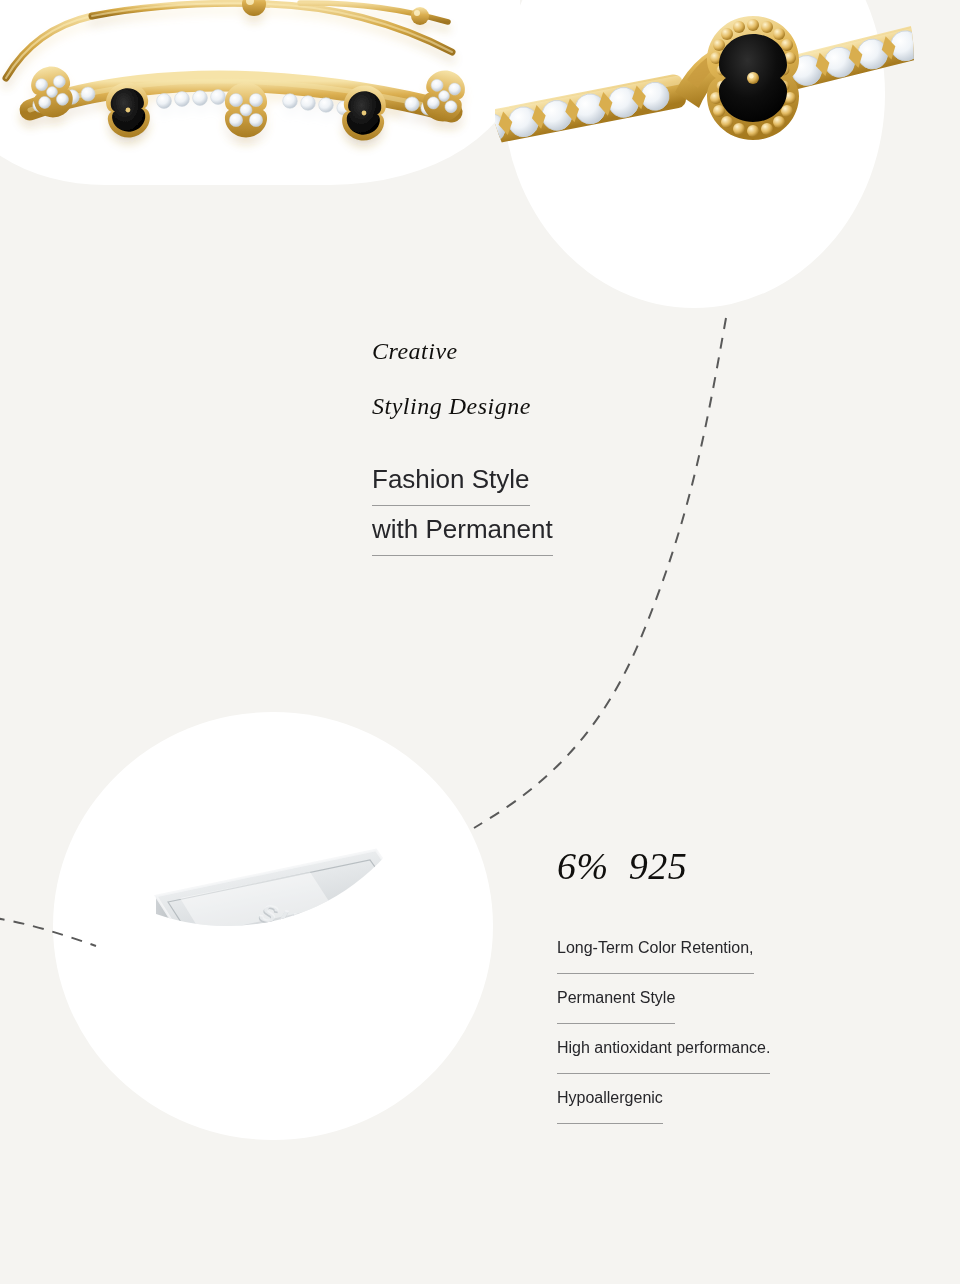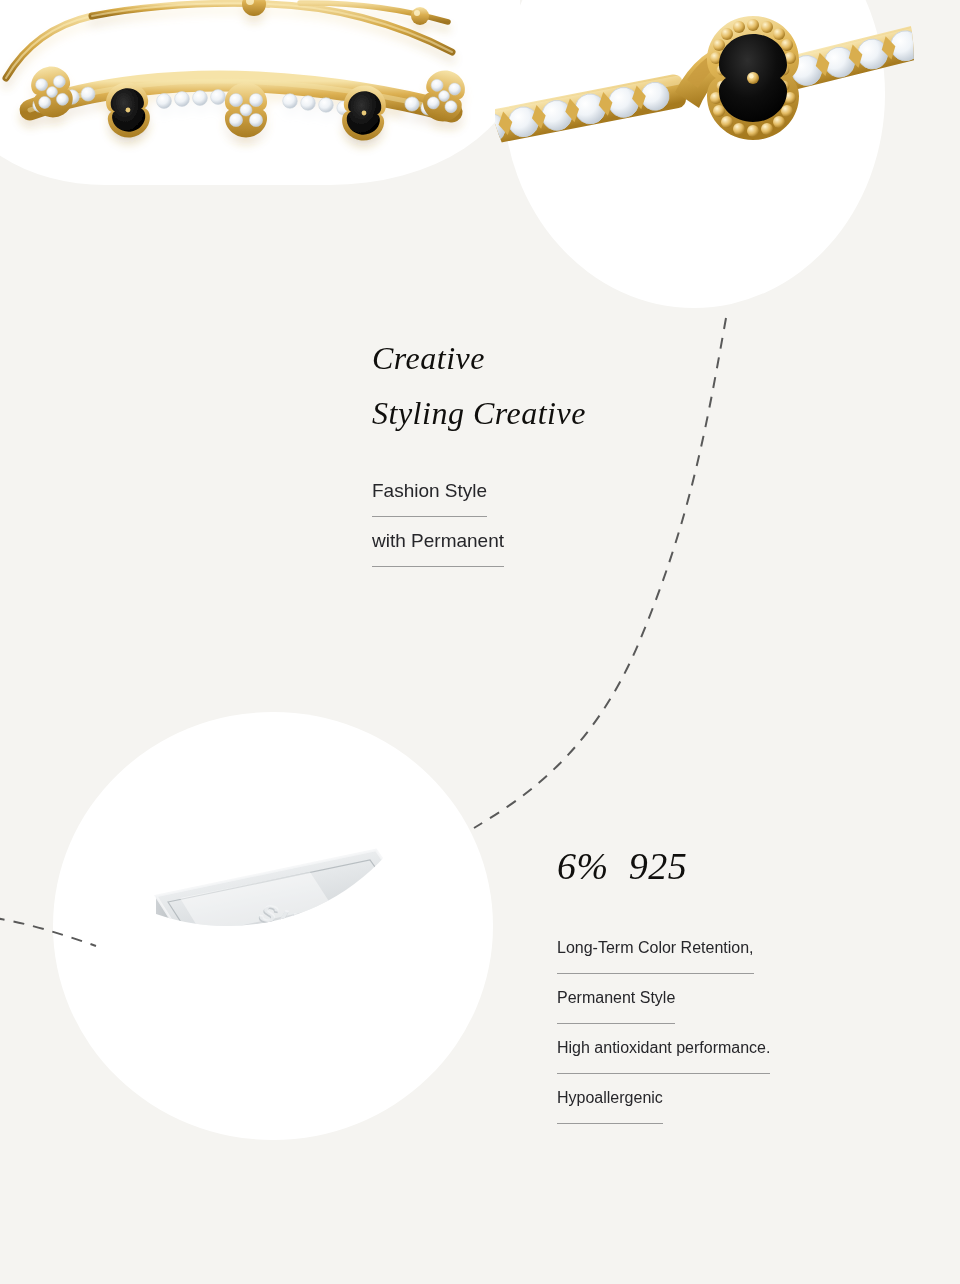--- a/index.html
+++ b/index.html
@@ -72,21 +72,21 @@
     font-family: "Liberation Serif", "DejaVu Serif", serif;
     font-style: italic;
     font-weight: 400;
     color: #100f0d;
     letter-spacing: 0.5px;
   }
   .headline .line {
     display: block;
     white-space: pre;
   }
-  .block-styling .headline { font-size: 32px; line-height: 55px; }
+  .block-styling .headline { font-size: 24px; line-height: 55px; }
   .block-silver  .headline { font-size: 38px; line-height: 53px; }
 
   .features {
     list-style: none;
     margin: 0;
     padding: 0;
   }
   .features li {
     font-family: "Liberation Sans", sans-serif;
     font-weight: 300;
@@ -96,21 +96,21 @@
   }
   .features li .txt {
     display: inline-block;
     border-bottom: 1px solid #9b9b9b;
     padding-bottom: 2px;
   }
   .block-styling .features {
     margin-top: 22px;
   }
   .block-styling .features li {
-    font-size: 19px;
+    font-size: 26px;
     line-height: 47px;
   }
   .block-silver .features {
     margin-top: 26px;
   }
   .block-silver .features li {
     font-size: 16px;
     line-height: 47px;
   }
 
@@ -453,21 +453,21 @@
   </div>
 
   <svg class="connector-svg" viewBox="0 0 960 1284">
     <path d="M726 318 C706 430 690 520 640 640 C592 756 520 800 474 828" fill="none" stroke="#595959" stroke-width="2" stroke-dasharray="11 9"></path>
     <path d="M-6 918 C24 922 62 934 96 946" fill="none" stroke="#595959" stroke-width="2" stroke-dasharray="11 9"></path>
   </svg>
 
   <div class="block block-styling">
     <h2 class="headline">
       <span class="line">Creative</span>
-      <span class="line">Styling Creative</span>
+      <span class="line">Styling Designe</span>
     </h2>
     <ul class="features">
       <li><span class="txt">Fashion Style </span></li>
       <li><span class="txt">with Permanent</span></li>
     </ul>
   </div>
 
   <div class="block block-silver">
     <h2 class="headline">
       <span class="line">6%  925</span>

